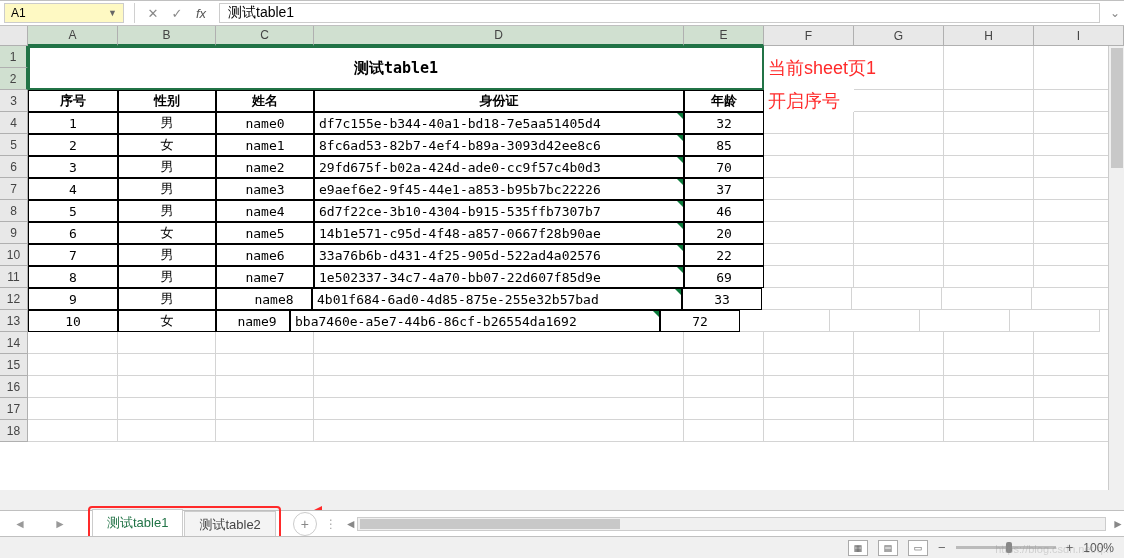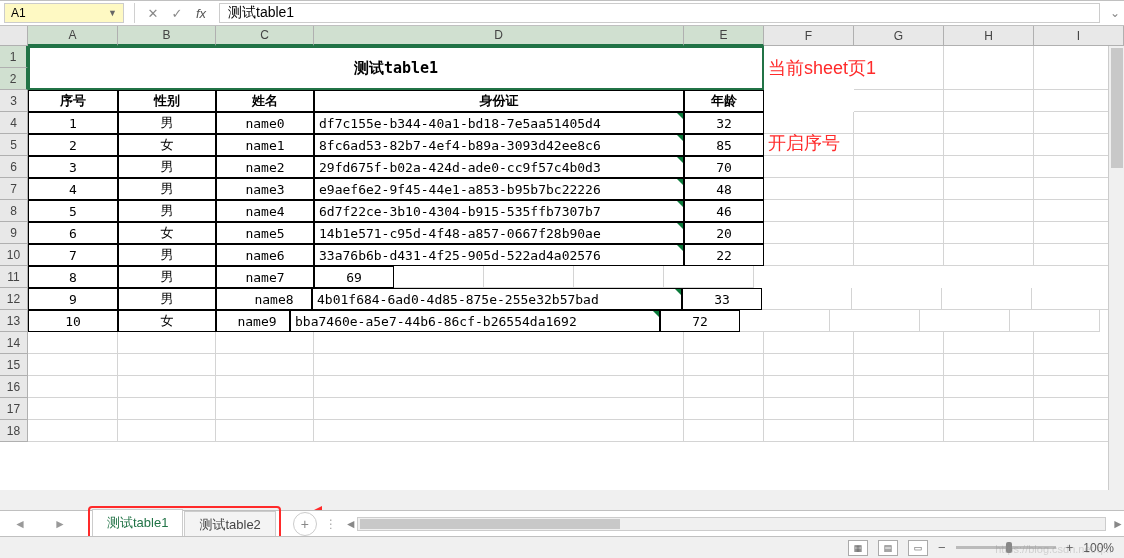--- a/index.html
+++ b/index.html
@@ -120,21 +120,21 @@
         <div class="cell " style="width: 90px; height: 44px;"></div>
         <div class="cell " style="width: 90px; height: 44px;"></div>
         <div class="cell " style="width: 90px; height: 44px;"></div>
       </div>
       <div class="crow">
         <div class="cell th" style="width: 90px;">序号</div>
         <div class="cell th" style="width: 98px;">性别</div>
         <div class="cell th" style="width: 98px;">姓名</div>
         <div class="cell th" style="width: 370px;">身份证</div>
         <div class="cell th" style="width: 80px;">年龄</div>
-        <div class="cell " style="width: 90px; border: none; overflow: visible; margin-top: 42px;">
+        <div class="cell " style="width: 90px; border: none; overflow: visible;">
           <span class="annotation">开启序号</span>
         </div>
         <div class="cell " style="width: 90px;"></div>
         <div class="cell " style="width: 90px;"></div>
         <div class="cell " style="width: 90px;"></div>
       </div>
       <div class="crow">
         <div class="cell td" style="width: 90px;">1</div>
         <div class="cell td" style="width: 98px;">男</div>
         <div class="cell td" style="width: 98px;">name0</div>
@@ -165,21 +165,21 @@
         <div class="cell " style="width: 90px;"></div>
         <div class="cell " style="width: 90px;"></div>
         <div class="cell " style="width: 90px;"></div>
         <div class="cell " style="width: 90px;"></div>
       </div>
       <div class="crow">
         <div class="cell td" style="width: 90px;">4</div>
         <div class="cell td" style="width: 98px;">男</div>
         <div class="cell td" style="width: 98px;">name3</div>
         <div class="cell td left" style="width: 370px;">e9aef6e2-9f45-44e1-a853-b95b7bc22226<span class="tri"></span></div>
-        <div class="cell td" style="width: 80px;">48</div>
+        <div class="cell td" style="width: 80px;">37</div>
         <div class="cell " style="width: 90px;"></div>
         <div class="cell " style="width: 90px;"></div>
         <div class="cell " style="width: 90px;"></div>
         <div class="cell " style="width: 90px;"></div>
       </div>
       <div class="crow">
         <div class="cell td" style="width: 90px;">5</div>
         <div class="cell td" style="width: 98px;">男</div>
         <div class="cell td" style="width: 98px;">name4</div>
         <div class="cell td left" style="width: 370px;">6d7f22ce-3b10-4304-b915-535ffb7307b7<span class="tri"></span></div>
@@ -208,20 +208,21 @@
         <div class="cell td" style="width: 80px;">22</div>
         <div class="cell " style="width: 90px;"></div>
         <div class="cell " style="width: 90px;"></div>
         <div class="cell " style="width: 90px;"></div>
         <div class="cell " style="width: 90px;"></div>
       </div>
       <div class="crow">
         <div class="cell td" style="width: 90px;">8</div>
         <div class="cell td" style="width: 98px;">男</div>
         <div class="cell td" style="width: 98px;">name7</div>
+        <div class="cell td left" style="width: 370px;">1e502337-34c7-4a70-bb07-22d607f85d9e<span class="tri"></span></div>
         <div class="cell td" style="width: 80px;">69</div>
         <div class="cell " style="width: 90px;"></div>
         <div class="cell " style="width: 90px;"></div>
         <div class="cell " style="width: 90px;"></div>
         <div class="cell " style="width: 90px;"></div>
       </div>
       <div class="crow">
         <div class="cell td" style="width: 90px;">9</div>
         <div class="cell td" style="width: 98px;">男</div>
         <div class="cell td" style="width: 96px; padding-left: 24px;">name8</div>

